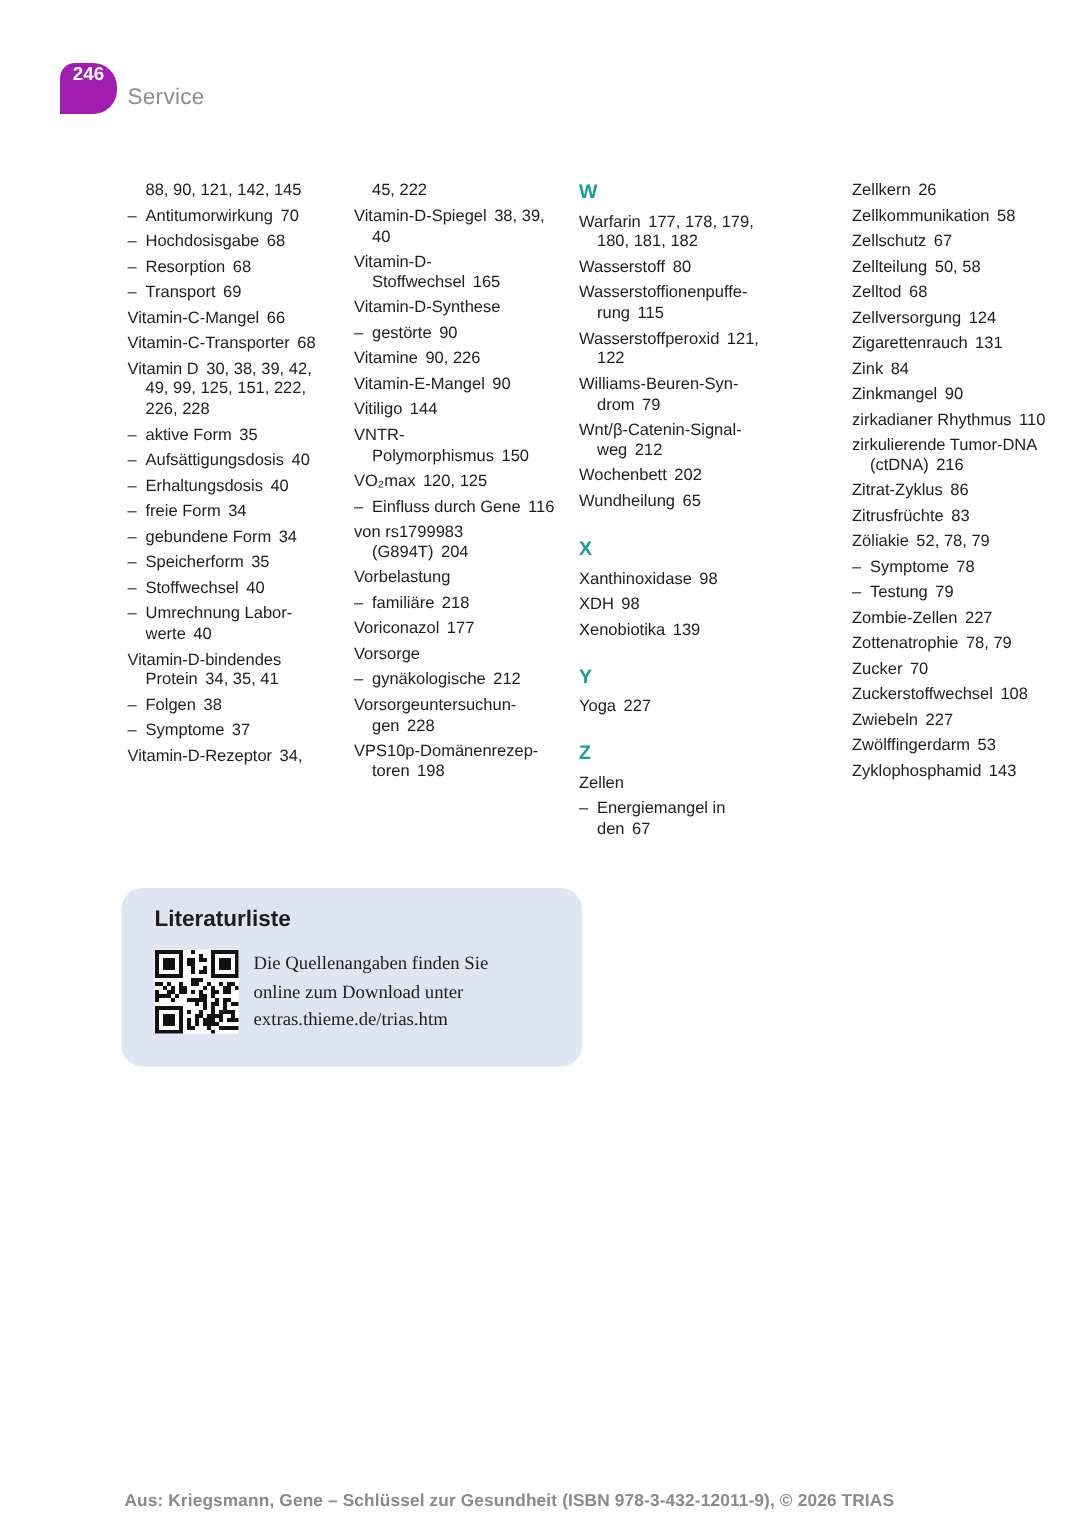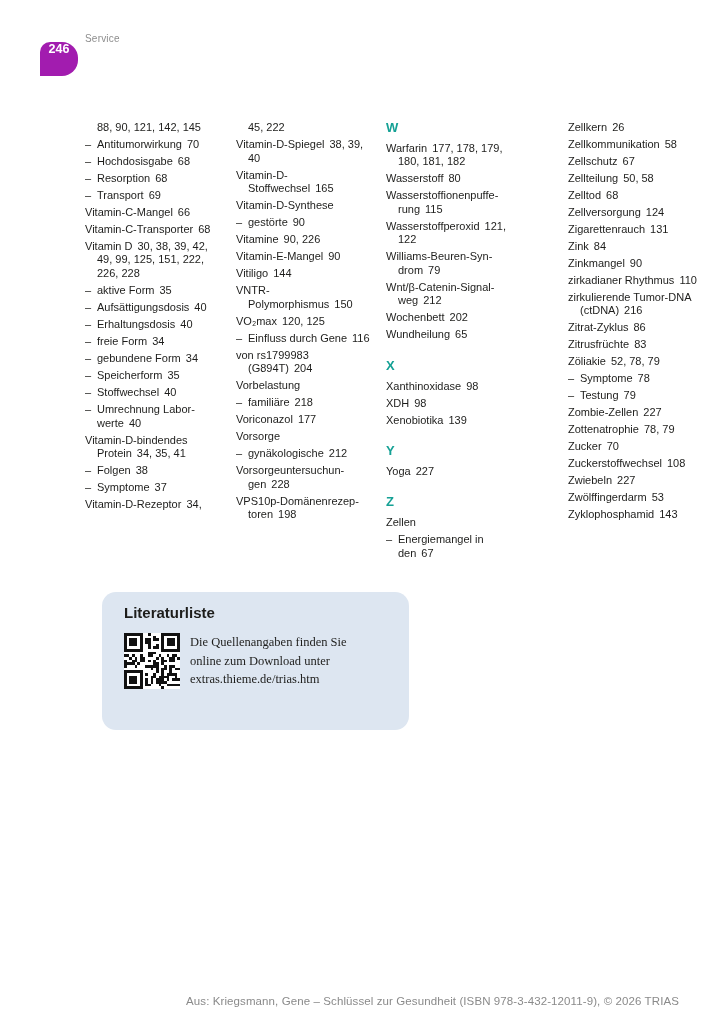--- a/index.html
+++ b/index.html
@@ -9,53 +9,53 @@
     color:#1d1d1b;overflow:hidden;
   }
   
   .page-badge{
     position:absolute;left:40px;top:42px;width:38px;height:34px;
     background:#a21caf;color:#fff;font-size:12.5px;font-weight:bold;
     display:flex;align-items:flex-start;justify-content:center;
     border-radius:10px 16px 16px 0;
   }
   .section-label{
-    position:absolute;left:85px;top:33px;font-size:10px;color:#8d8d8d;
+    position:absolute;left:85px;top:56px;font-size:15px;color:#8d8d8d;
     letter-spacing:.2px;
   }
   
   .index{position:absolute;top:121px;left:0;width:723px;}
   .col{position:absolute;top:0;font-size:11px;line-height:13.6px;}
   .col0{left:85px;width:133px;}
   .col1{left:236px;width:136px;}
   .col2{left:386px;width:133px;}
   .col3{left:568px;width:158px;}
   .entry{padding-left:12px;text-indent:-12px;margin-bottom:3.4px;}
   .entry.cont{text-indent:0;}
   .dash{display:inline-block;width:12px;text-indent:0;}
   .pages{margin-left:5px;}
   .letter{
     font-weight:bold;font-size:13px;color:#15a195;
     padding-left:0;text-indent:0;margin:17px 0 7px 0;
   }
   .letter.first{margin-top:0;}
   
   .lit-box{
-    position:absolute;left:102px;top:592px;width:307px;height:138px;
+    position:absolute;left:81px;top:592px;width:307px;height:119px;
     background:#dde6f1;border-radius:14px;box-sizing:border-box;
     padding:12px 16px 0 22px;
   }
   .lit-title{font-size:15px;font-weight:bold;color:#1d1d1b;margin:0 0 12px 0;}
   .lit-body{display:flex;align-items:flex-start;font-family:Liberation Serif, serif;}
   .qr{width:56px;height:56px;background:#fff;flex:0 0 auto;display:block;}
   .lit-text{margin-left:10px;font-size:12.5px;line-height:18.5px;color:#1d1d1b;}
   
   .footer{
-    position:absolute;left:0;top:995px;width:679px;text-align:right;
-    font-size:11.5px;color:#8a8a8a;letter-spacing:.1px;
+    position:absolute;left:0;top:995px;width:679px;text-align:center;
+    font-size:11.5px;color:#8a8a8a;letter-spacing:.1px;font-weight:bold;
   }
 </style>
 </head>
 <body>
 
 <div class="page-badge">
   <span>246</span>
 </div>
 <div class="section-label">Service</div>
 

